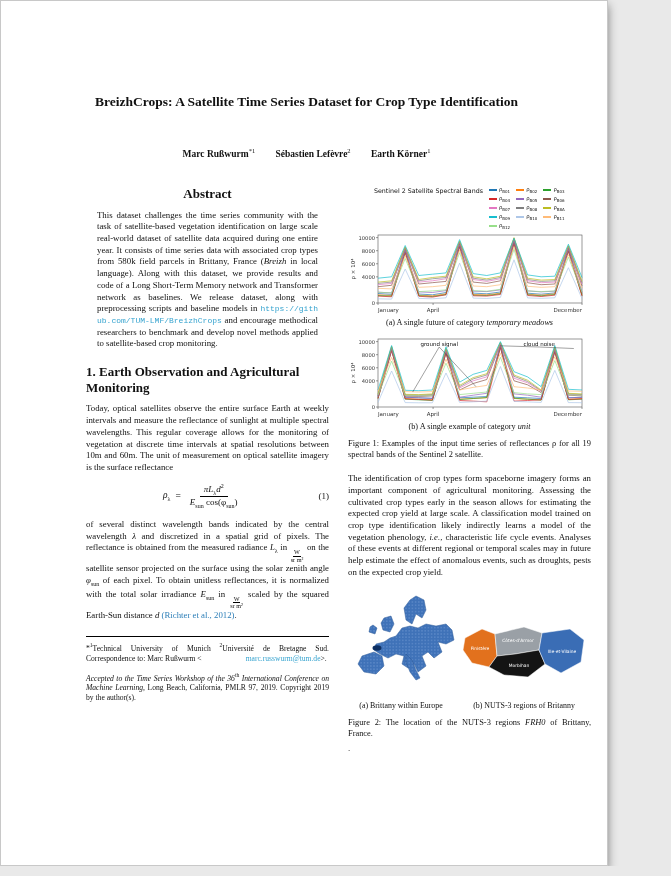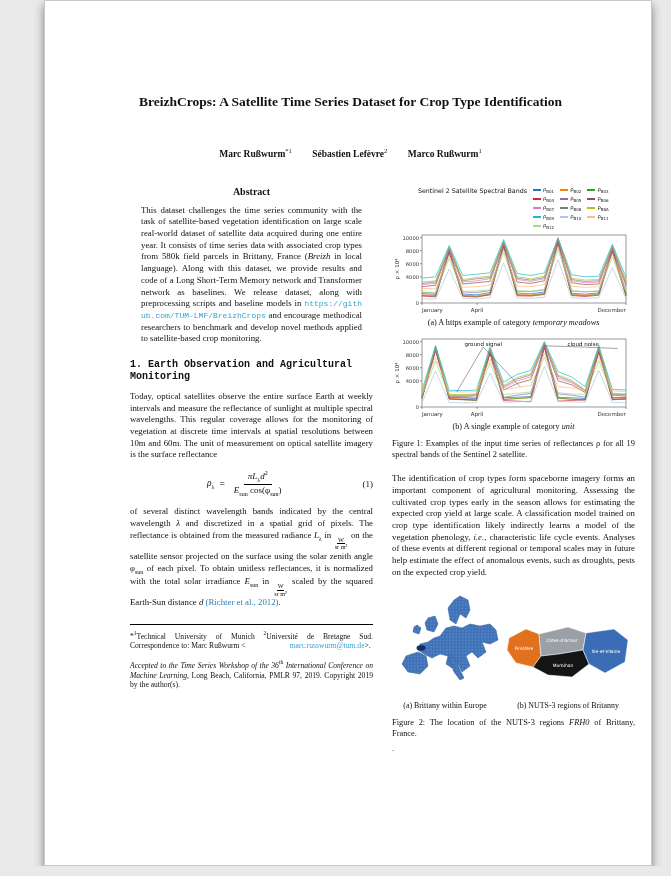--- a/index.html
+++ b/index.html
@@ -1,33 +1,33 @@
 <!DOCTYPE html>
 <html><head>
 <meta charset="utf-8">
 <style>
   * { margin:0; padding:0; box-sizing:border-box; }
   html,body { width:671px; }
   body { background:#e9e9e9; font-family:"Liberation Serif", serif; color:#111; }
   .page {
     width:608px; height:866px; background:#ffffff;
     border:1px solid #c8c8c8; box-shadow:0 5px 9px rgba(0,0,0,.45);
-    padding:92px 80px 0 85px; overflow:hidden; position:relative;margin-left:44px;
+    padding:92px 80px 0 85px; overflow:hidden; position:relative;
   }
   .paper-title { font-size:13.5px; font-weight:bold; text-align:center; line-height:1.3; }
   .authors { margin-top:36px; text-align:center; font-size:9.5px; font-weight:bold; }
   .author { margin:0 9px; }
   .author sup { font-size:6.5px; font-weight:normal; }
   .cols { display:flex; gap:19px; margin-top:27px; }
   .col-left  { width:243px; flex:none; }
   .col-right { width:243px; flex:none; }
 
-  .abs-head { text-align:center; font-weight:bold; font-size:10px; margin-bottom:8px; }
+  .abs-head { text-align:center; font-weight:bold; font-size:13px; margin-bottom:8px; }
   .abstract { font-size:8.8px; line-height:1.33; text-align:justify; padding:0 11px; }
-  .sec-head { font-size:10px; font-weight:bold; margin:14px 0 7px; line-height:1.25;font-family:Liberation Mono, monospace; }
+  .sec-head { font-size:13px; font-weight:bold; margin:14px 0 7px; line-height:1.25; }
   .body-p { font-size:8.8px; line-height:1.33; text-align:justify; }
   .it { font-style:italic; }
   .link  { color:#35a3cf; font-family:"Liberation Mono", monospace; font-size:8px; word-break:break-all; }
   .cite  { color:#2d7fb8; }
   .email { color:#35a3cf;padding-left:44px; }
 
   .eq { display:flex; align-items:center; margin:9px 0 9px; font-size:9.5px; }
   .eq-body { flex:1; display:flex; justify-content:center; align-items:center; gap:5px; }
   .eq-var { font-style:italic; }
   .frac { display:inline-flex; flex-direction:column; align-items:center; font-size:9px; line-height:1.15; }
@@ -70,21 +70,21 @@
 </head>
 <body>
 
 <div class="page">
 
   <h1 class="paper-title">BreizhCrops: A Satellite Time Series Dataset for Crop Type Identification</h1>
 
   <div class="authors">
     <span class="author"><span>Marc Rußwurm</span><sup>*1</sup></span>
     <span class="author"><span>Sébastien Lefèvre</span><sup>2</sup></span>
-    <span class="author"><span>Marco Rußwurm</span><sup>1</sup></span>
+    <span class="author"><span>Earth Körner</span><sup>1</sup></span>
   </div>
 
   <div class="cols">
 
     <div class="col-left">
 
       <h2 class="abs-head">Abstract</h2>
 
       <p class="abstract"><span>This dataset challenges the time series community with the task of satellite-based vegetation identification on large scale real-world dataset of satellite data acquired during one entire year. It consists of time series data with associated crop types from 580k field parcels in Brittany, France (</span><span class="it">Breizh</span><span> in local language). Along with this dataset, we provide results and code of a Long Short-Term Memory network and Transformer network as baselines. We release dataset, along with preprocessing scripts and baseline models in </span><span class="link">https://github.com/TUM-LMF/BreizhCrops</span><span> and encourage methodical researchers to benchmark and develop novel methods applied to satellite-based crop monitoring.</span></p>
 
@@ -206,21 +206,21 @@
             <polyline points="30.0,62.2 43.6,62.9 57.2,20.7 70.8,61.9 84.4,62.5 98.0,60.6 111.6,14.8 125.2,61.2 138.8,61.6 152.4,59.9 166.0,11.5 179.6,60.9 193.2,61.9 206.8,61.2 220.4,19.4 234.0,62.2" fill="none" stroke="#9467bd" stroke-width="0.7"></polyline>
             <polyline points="30.0,56.7 43.6,55.3 57.2,18.7 70.8,54.0 84.4,52.7 98.0,51.4 111.6,12.8 125.2,52.1 138.8,53.4 152.4,50.8 166.0,9.6 179.6,52.7 193.2,54.7 206.8,54.0 220.4,17.4 234.0,56.0" fill="none" stroke="#8c564b" stroke-width="0.7"></polyline>
             <polyline points="30.0,54.7 43.6,53.4 57.2,18.1 70.8,52.1 84.4,50.8 98.0,48.8 111.6,12.2 125.2,49.5 138.8,51.4 152.4,48.8 166.0,8.9 179.6,50.8 193.2,52.7 206.8,52.1 220.4,16.8 234.0,54.0" fill="none" stroke="#e377c2" stroke-width="0.7"></polyline>
             <polyline points="30.0,53.4 43.6,52.1 57.2,17.4 70.8,50.8 84.4,48.8 98.0,47.5 111.6,11.5 125.2,48.2 138.8,50.1 152.4,47.5 166.0,8.3 179.6,49.5 193.2,51.4 206.8,50.8 220.4,16.1 234.0,52.7" fill="none" stroke="#7f7f7f" stroke-width="0.7"></polyline>
             <polyline points="30.0,52.1 43.6,50.8 57.2,16.8 70.8,49.5 84.4,47.5 98.0,46.2 111.6,10.9 125.2,46.8 138.8,48.8 152.4,46.2 166.0,7.6 179.6,48.2 193.2,50.1 206.8,49.5 220.4,15.5 234.0,51.4" fill="none" stroke="#bcbd22" stroke-width="0.7"></polyline>
             <polyline points="30.0,48.2 43.6,46.8 57.2,15.5 70.8,45.5 84.4,44.2 98.0,42.9 111.6,9.6 125.2,43.6 138.8,45.5 152.4,42.9 166.0,8.3 179.6,44.9 193.2,46.8 206.8,46.2 220.4,14.2 234.0,47.5" fill="none" stroke="#17becf" stroke-width="0.7"></polyline>
             <polyline points="30.0,68.8 43.6,69.1 57.2,39.0 70.8,68.4 84.4,68.8 98.0,67.8 111.6,33.1 125.2,68.1 138.8,68.4 152.4,67.4 166.0,29.8 179.6,67.9 193.2,68.3 206.8,67.8 220.4,37.7 234.0,68.6" fill="none" stroke="#aec7e8" stroke-width="0.7"></polyline>
             <polyline points="30.0,58.3 43.6,58.9 57.2,25.9 70.8,57.3 84.4,56.7 98.0,55.3 111.6,20.0 125.2,56.0 138.8,56.7 152.4,54.7 166.0,16.8 179.6,56.3 193.2,57.3 206.8,56.7 220.4,24.6 234.0,58.0" fill="none" stroke="#ffbb78" stroke-width="0.7"></polyline>
             <polyline points="30.0,62.2 43.6,62.9 57.2,28.5 70.8,61.6 84.4,60.9 98.0,59.9 111.6,22.7 125.2,60.6 138.8,61.2 152.4,59.3 166.0,19.4 179.6,60.9 193.2,61.6 206.8,60.9 220.4,27.2 234.0,62.2" fill="none" stroke="#98df8a" stroke-width="0.7"></polyline>
           </svg>
-        <figcaption class="subcap"><span>(a) A https example of category </span><span class="it">temporary meadows</span></figcaption>
+        <figcaption class="subcap"><span>(a) A single future of category </span><span class="it">temporary meadows</span></figcaption>
         <svg class="chart-svg" width="238" height="86">
             <rect x="30" y="5" width="204" height="68" fill="none" stroke="#555" stroke-width="0.6"></rect>
             <line x1="28" x2="30" y1="73" y2="73" stroke="#555" stroke-width="0.6"></line>
             <text x="27" y="74.9" text-anchor="end" font-size="5.2" fill="#333">0</text>
             <line x1="28" x2="30" y1="46.84615384615384" y2="46.84615384615384" stroke="#555" stroke-width="0.6"></line>
             <text x="27" y="48.74615384615384" text-anchor="end" font-size="5.2" fill="#333">4000</text>
             <line x1="28" x2="30" y1="33.769230769230774" y2="33.769230769230774" stroke="#555" stroke-width="0.6"></line>
             <text x="27" y="35.66923076923077" text-anchor="end" font-size="5.2" fill="#333">6000</text>
             <line x1="28" x2="30" y1="20.692307692307686" y2="20.692307692307686" stroke="#555" stroke-width="0.6"></line>
             <text x="27" y="22.592307692307685" text-anchor="end" font-size="5.2" fill="#333">8000</text>

